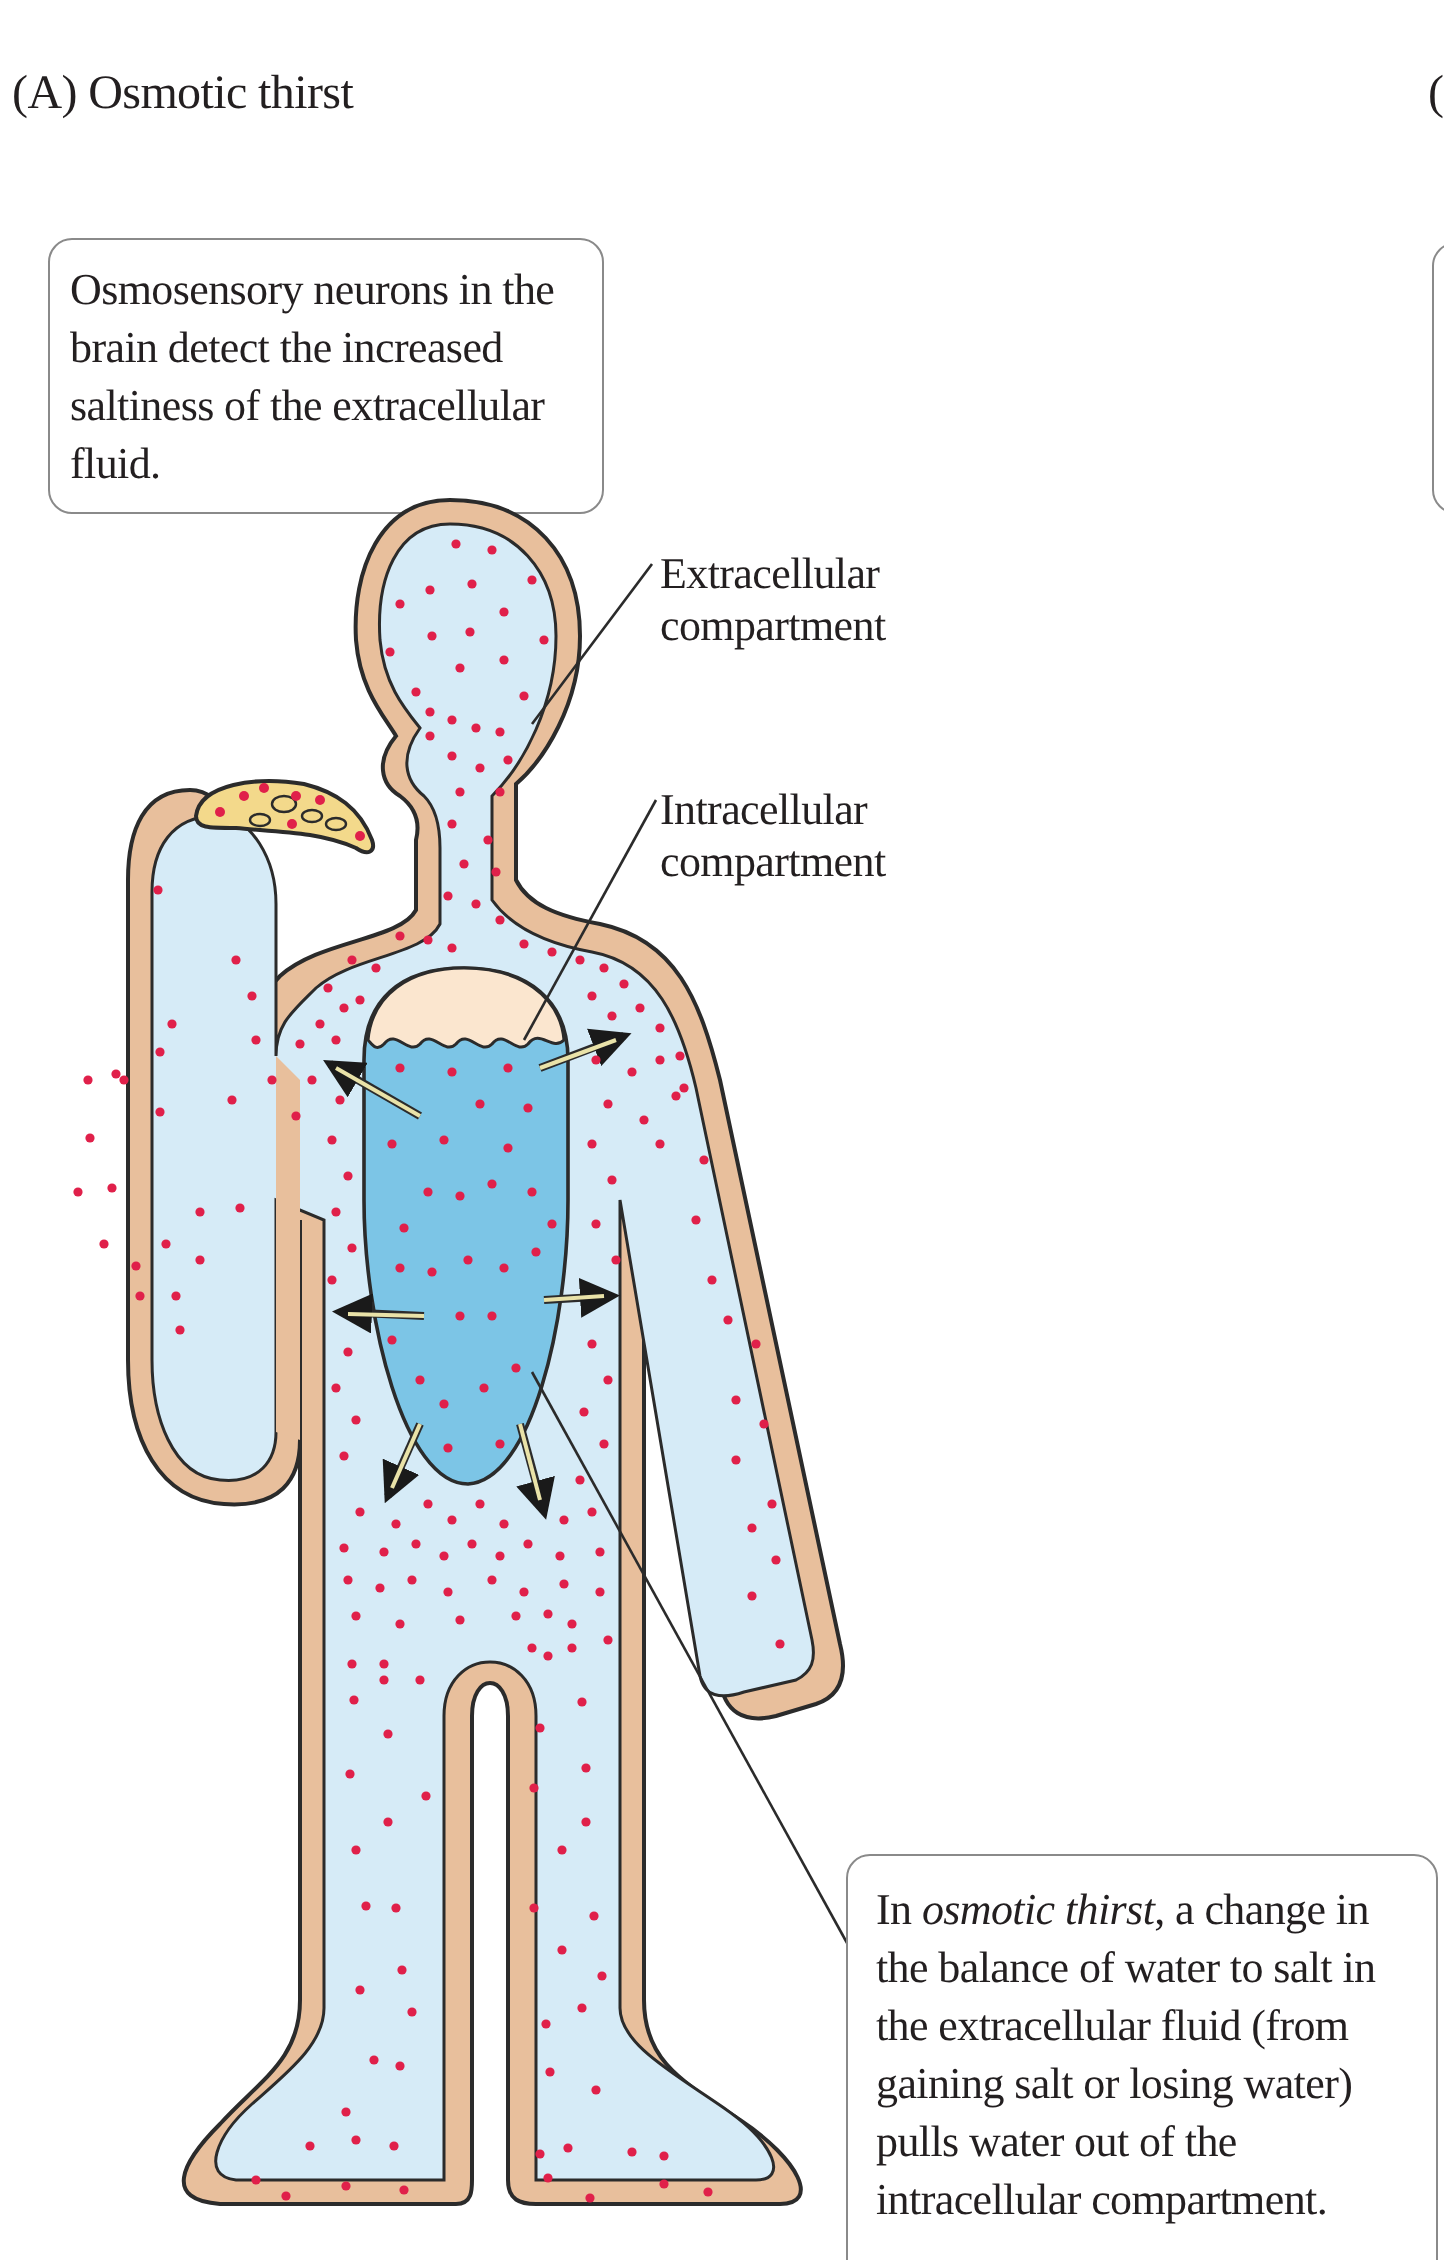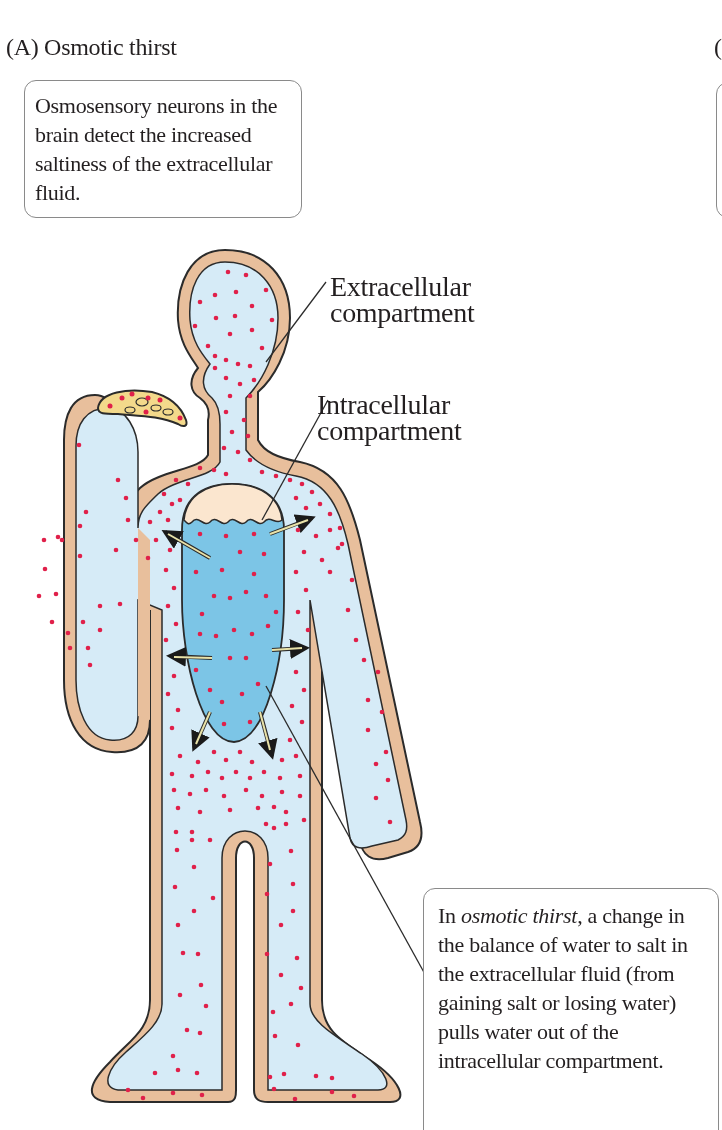--- a/index.html
+++ b/index.html
@@ -1,26 +1,26 @@
 <!DOCTYPE html>
 <html><head>
 <meta charset="utf-8">
 <style>
   html,body{margin:0;padding:0;background:#ffffff;}
   body{width:722px;height:1130px;position:relative;overflow:hidden;font-family:"Liberation Serif","DejaVu Serif",serif;color:#231f20;}
   .panel-title{position:absolute;left:6px;top:34px;font-size:24px;letter-spacing:-0.3px;}
   .panel-title-b{position:absolute;left:714px;top:34px;font-size:24px;}
-  .callout{position:absolute;border:1.5px solid #8a8a8a;border-radius:12px;background:#fff;box-sizing:border-box;font-size:22px;line-height:29px;letter-spacing:-0.3px;}
+  .callout{position:absolute;border:1.5px solid #8a8a8a;border-radius:12px;background:#fff;box-sizing:border-box;font-size:22px;line-height:29px;letter-spacing:-0.3px;margin-top:39px;}
   .callout-top{left:24px;top:80px;width:278px;height:138px;padding:10px 10px 10px 10px;}
   .callout-b{left:716px;top:82px;width:40px;height:136px;}
   .callout-bottom{left:423px;top:888px;width:296px;height:298px;padding:12px 10px 8px 14px;}
   .callout-bottom i{font-style:italic;}
-  .label{position:absolute;font-size:28px;line-height:26px;letter-spacing:-0.3px;}
+  .label{position:absolute;font-size:22px;line-height:26px;letter-spacing:-0.3px;}
   .label-extra{left:330px;top:274px;}
-  .label-intra{left:317px;top:392px;}
+  .label-intra{left:330px;top:392px;}
   svg.figure{position:absolute;left:0;top:0;}
 </style>
 </head>
 <body>
 
 <div class="panel-title">(A) Osmotic thirst</div>
 <div class="panel-title-b">(</div>
 
 <div class="callout callout-top">Osmosensory neurons in the brain detect the increased saltiness of the extracellular fluid.</div>
 <div class="callout callout-b"></div>

